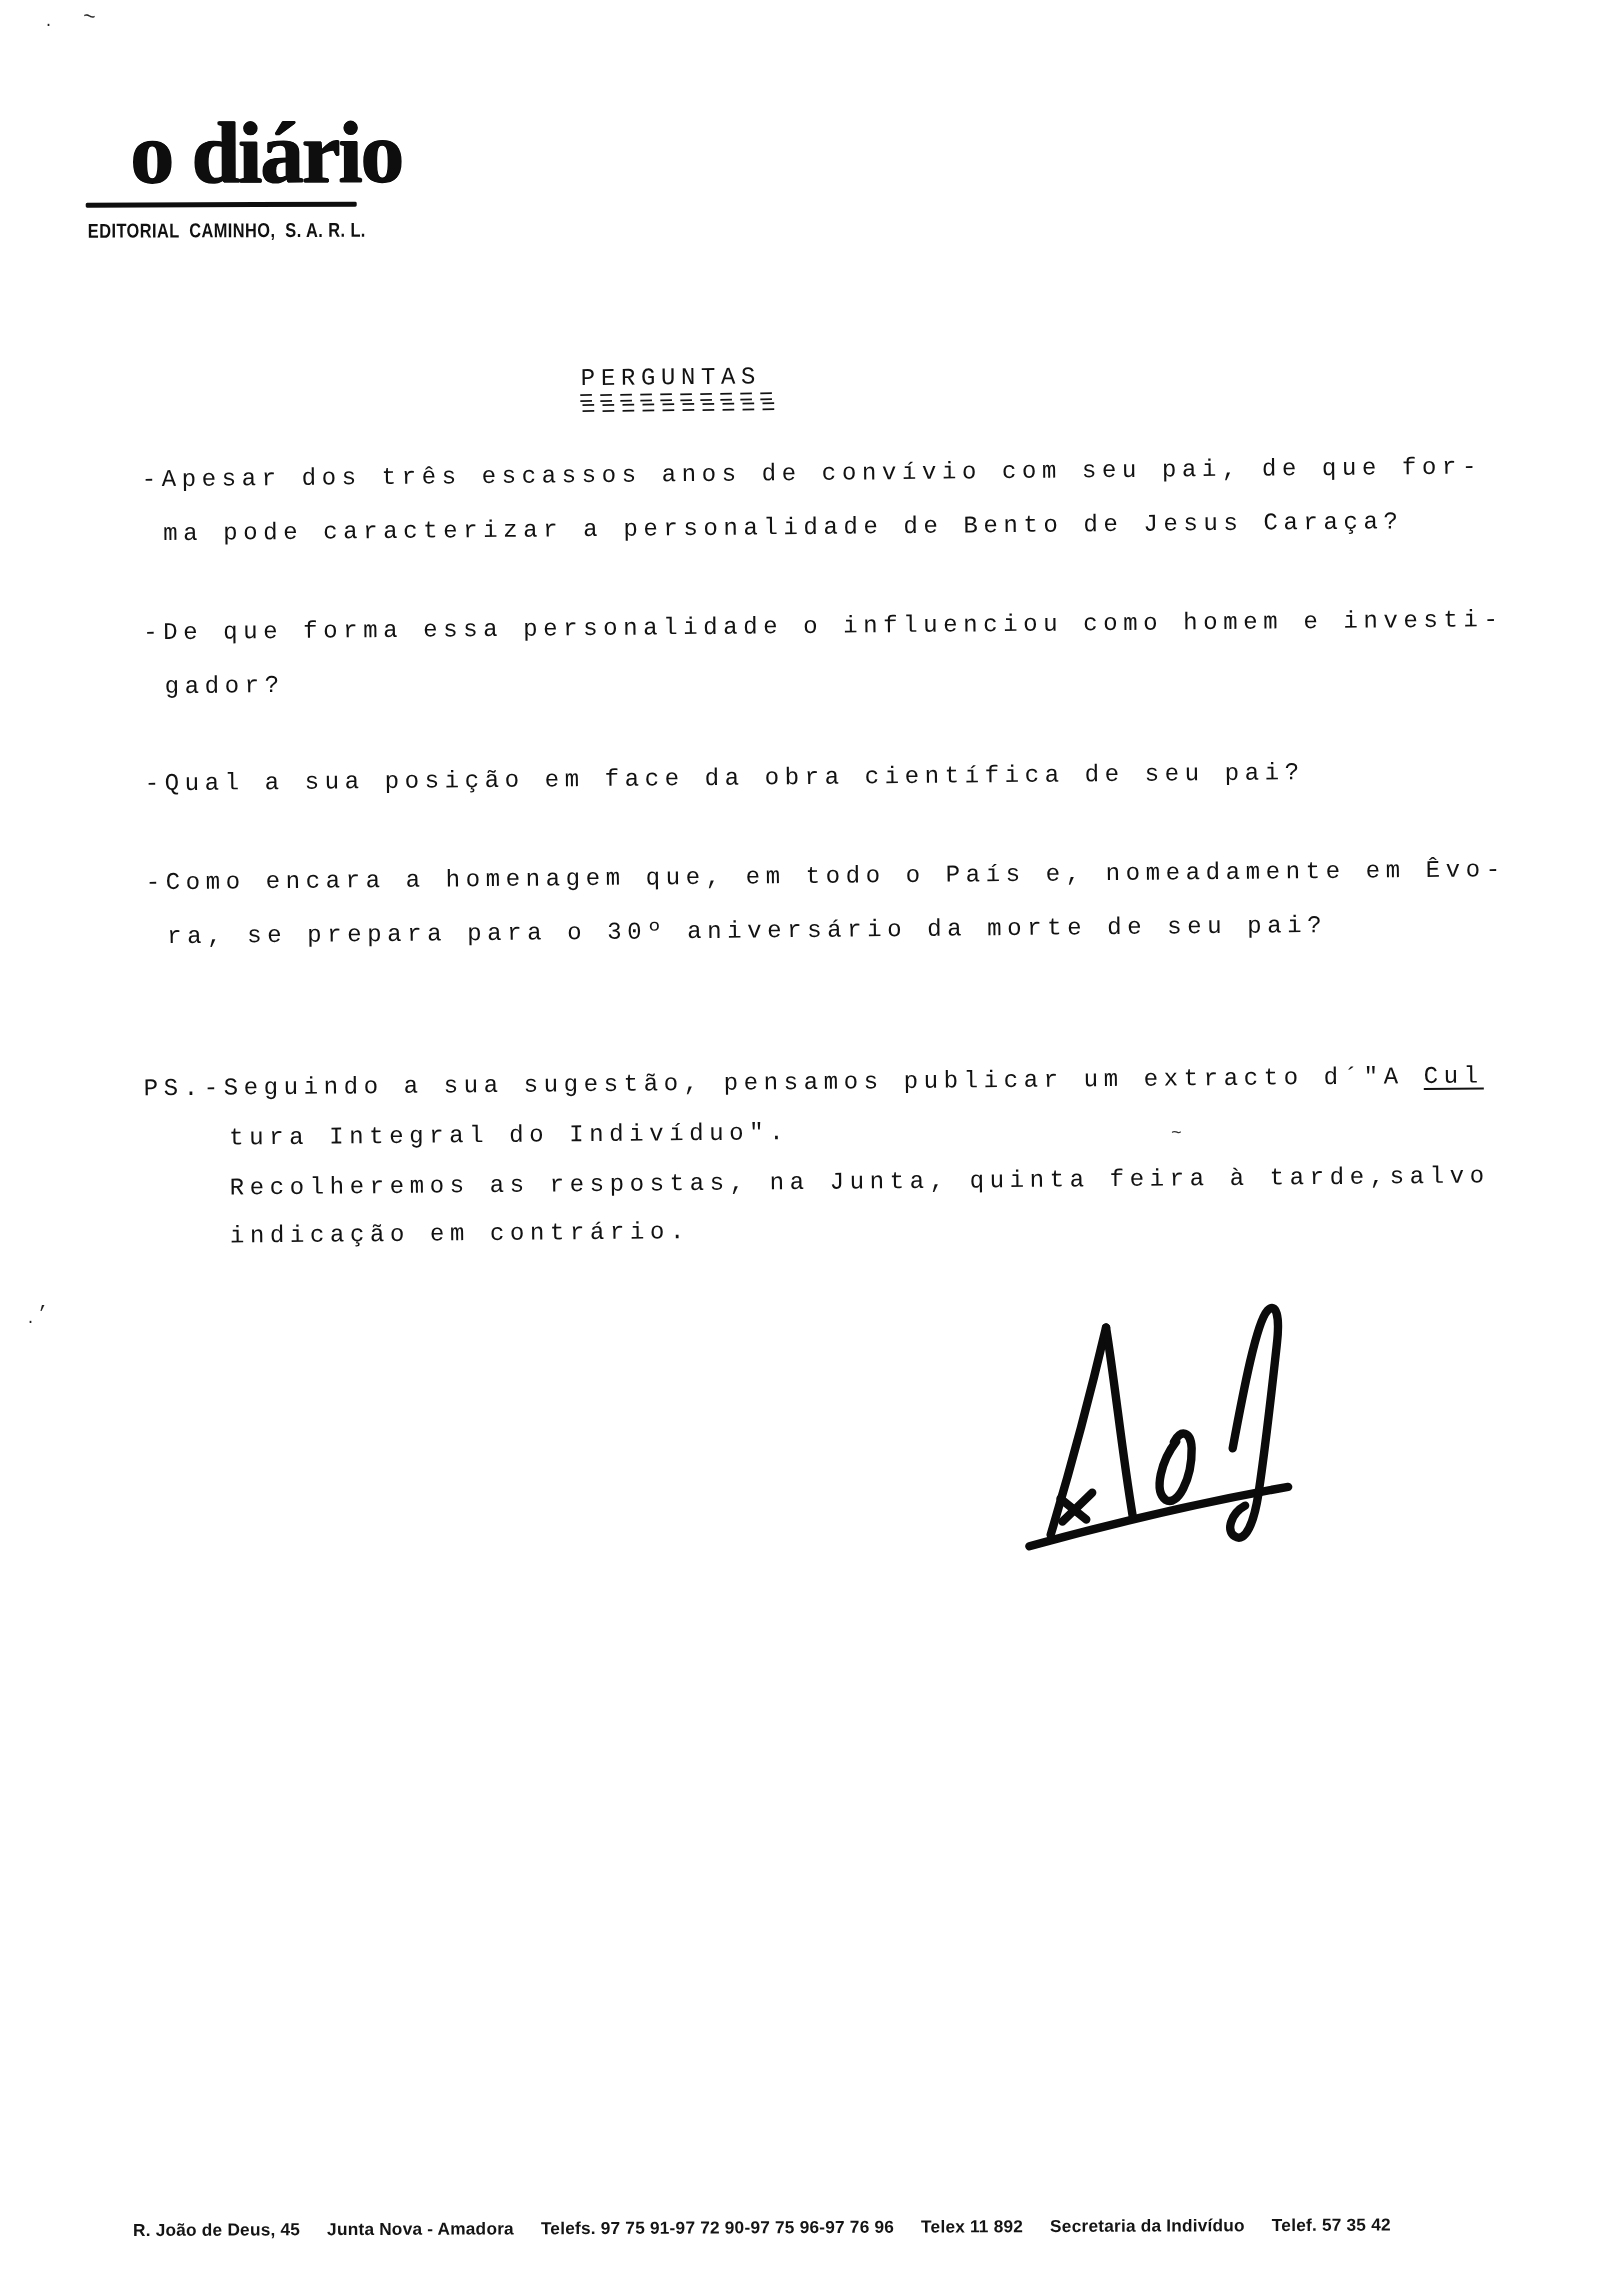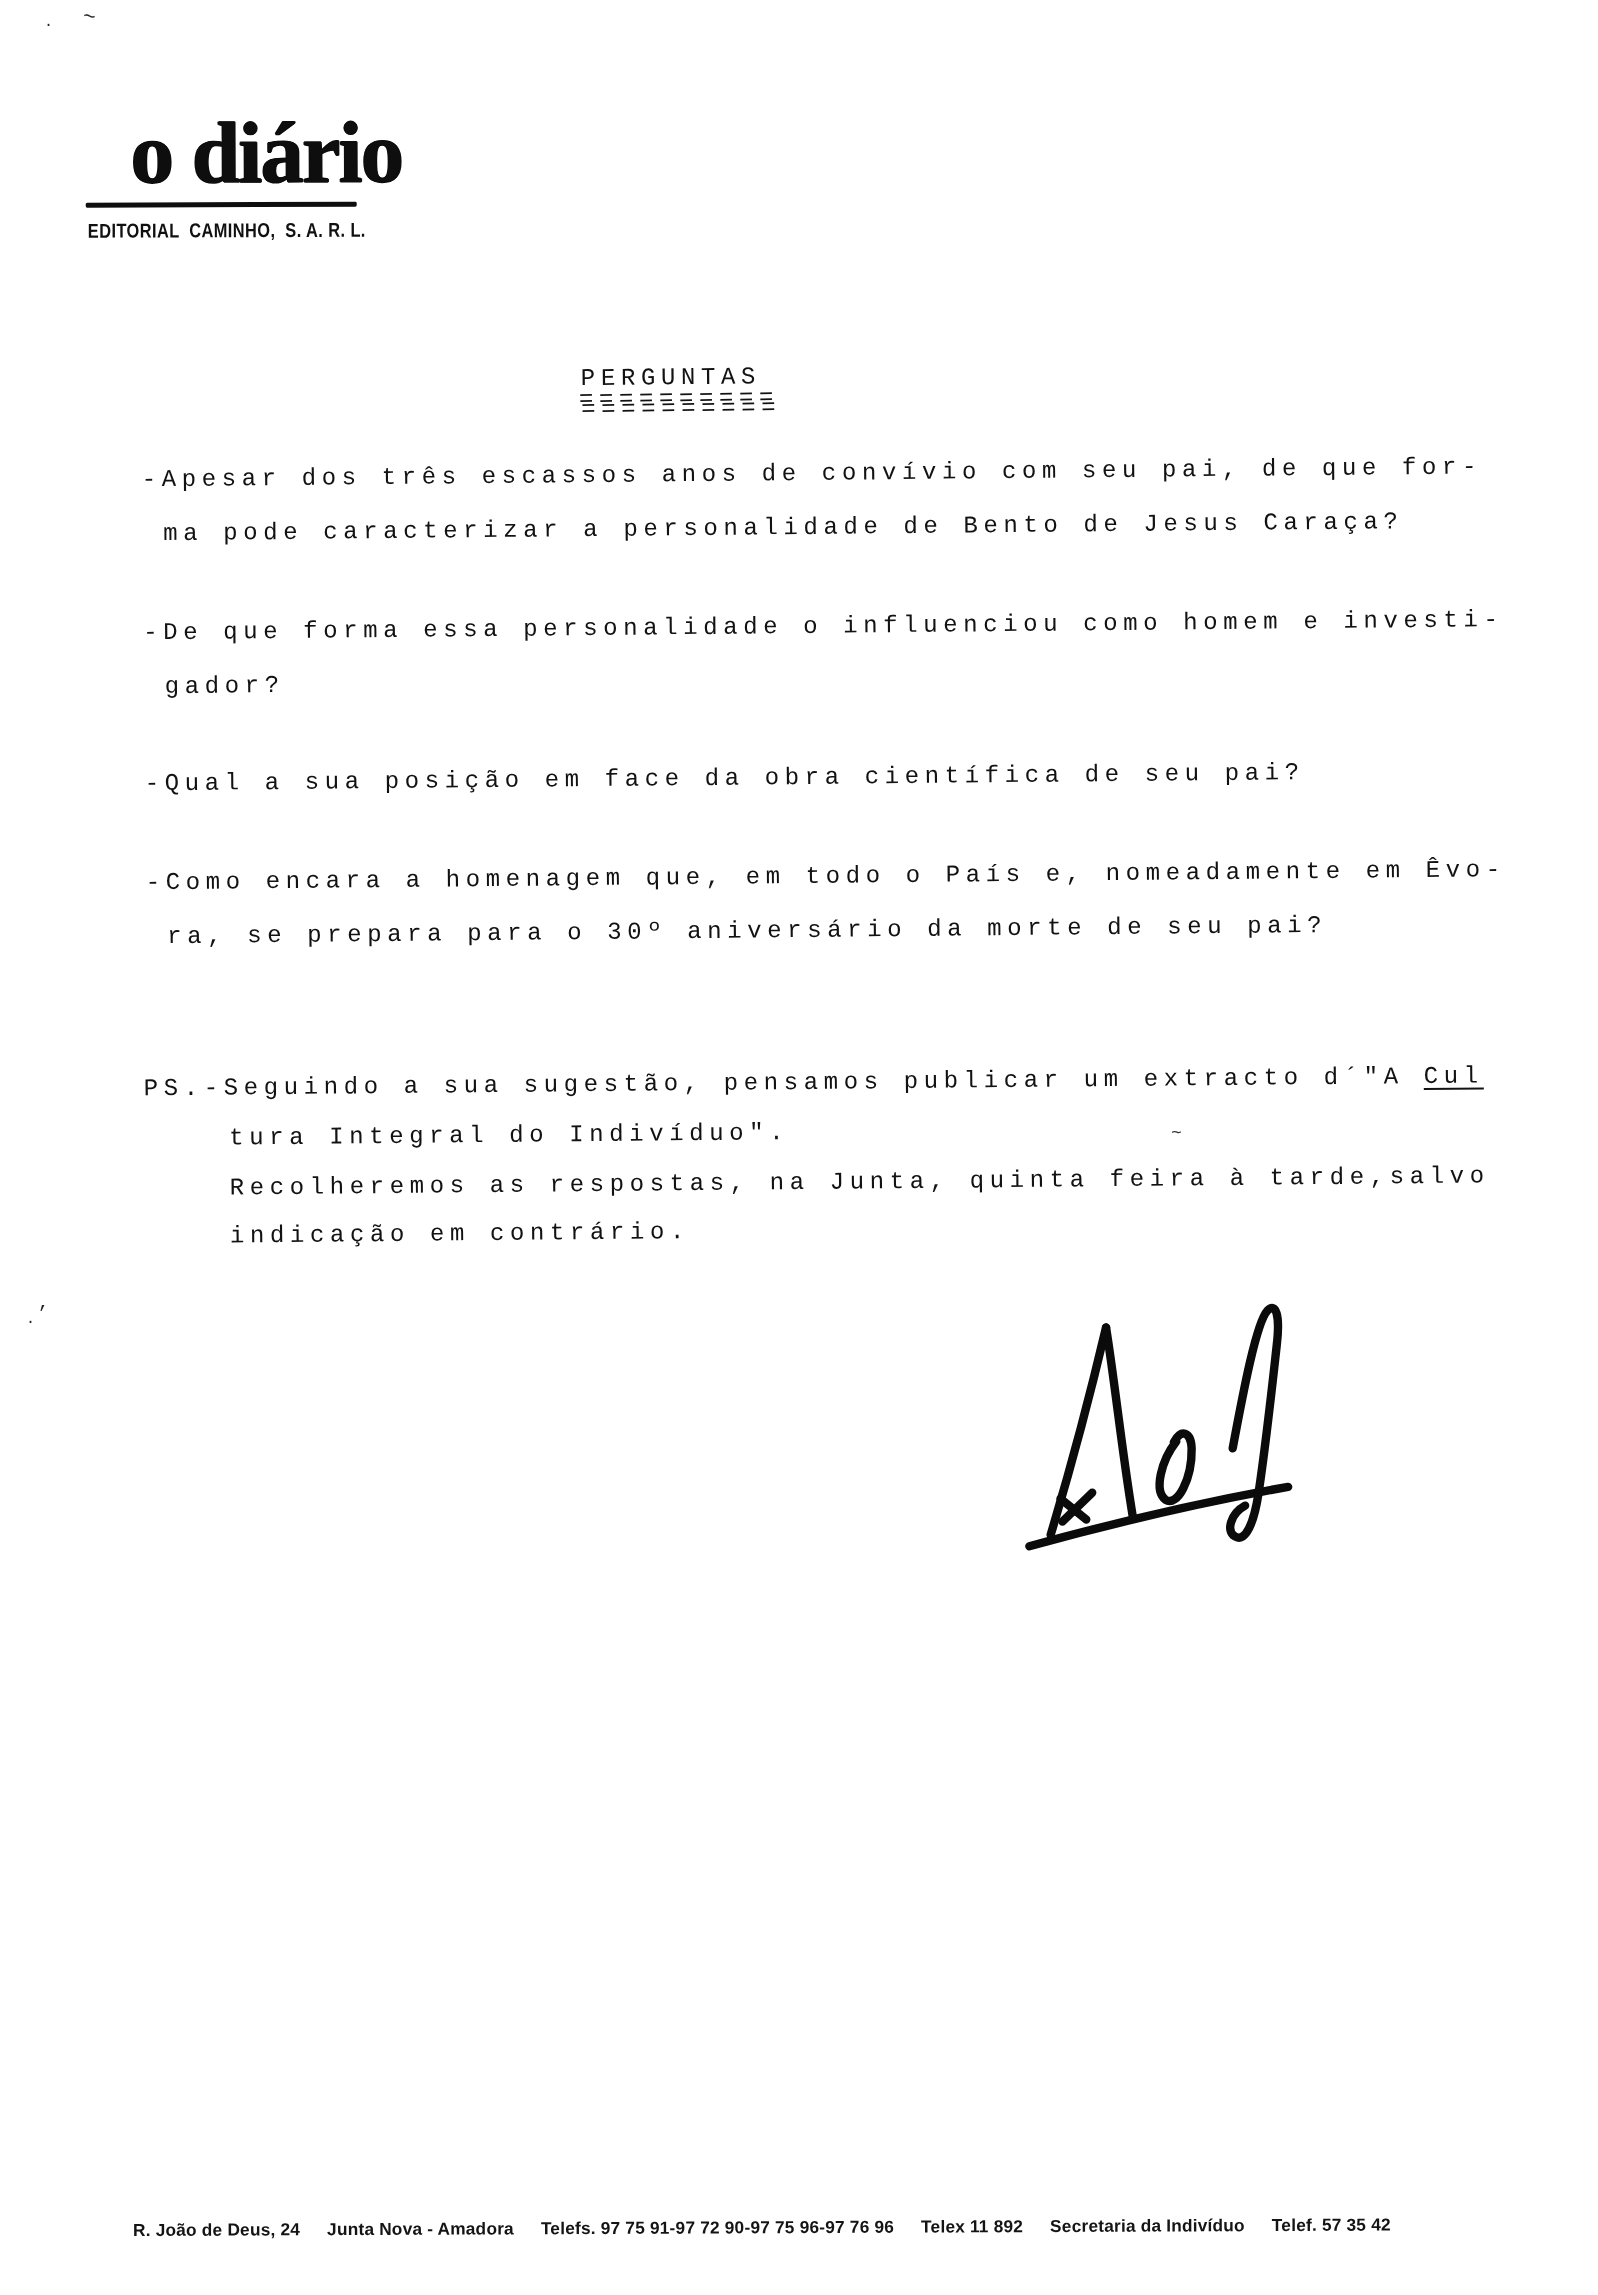--- a/index.html
+++ b/index.html
@@ -127,21 +127,21 @@
     </svg>
   </div>
 
   <div class="speck" style="left:83px;top:6px;font-size:21px;transform:rotate(8deg);">~</div>
   <div class="speck" style="left:44px;top:17px;font-size:15px;">·</div>
   <div class="speck" style="left:38px;top:1292px;font-size:19px;">,</div>
   <div class="speck" style="left:26px;top:1314px;font-size:15px;">·</div>
   <div class="speck" style="left:1171px;top:1123px;font-size:18px;color:#333;">~</div>
 
   <div class="footer">
-    <span>R. João de Deus, 24</span>
+    <span>R. João de Deus, 45</span>
     <span>Junta Nova - Amadora</span>
     <span>Telefs. 97 75 91-97 72 90-97 75 96-97 76 96</span>
     <span>Telex 11 892</span>
     <span>Secretaria da Indivíduo</span>
     <span>Telef. 57 35 42</span>
   </div>
 
 </div>
 
 

